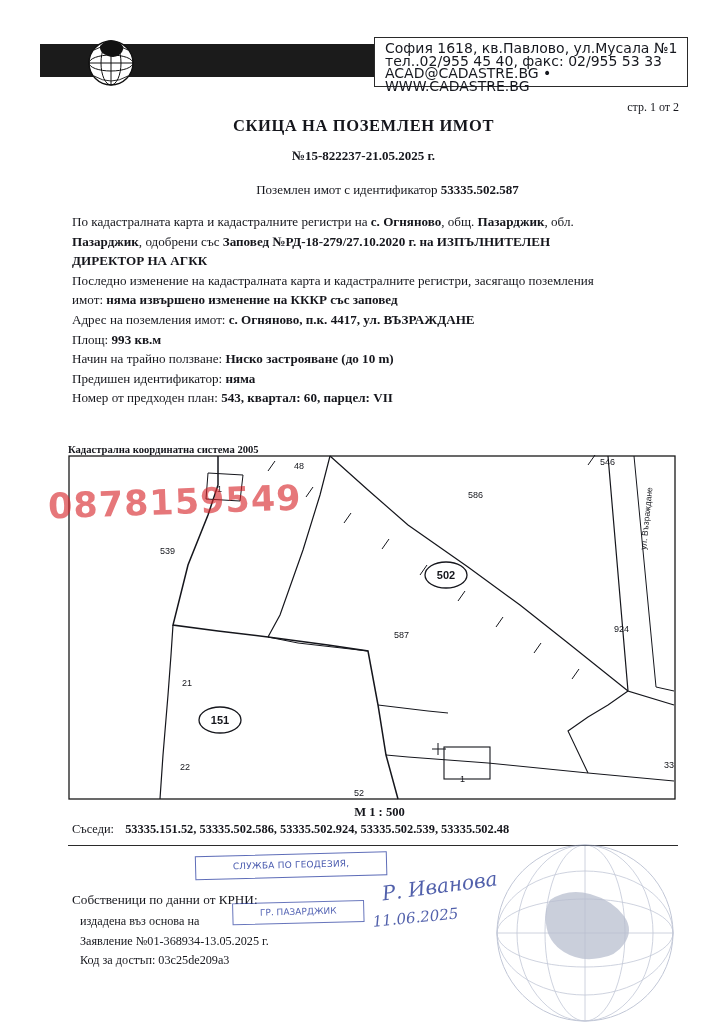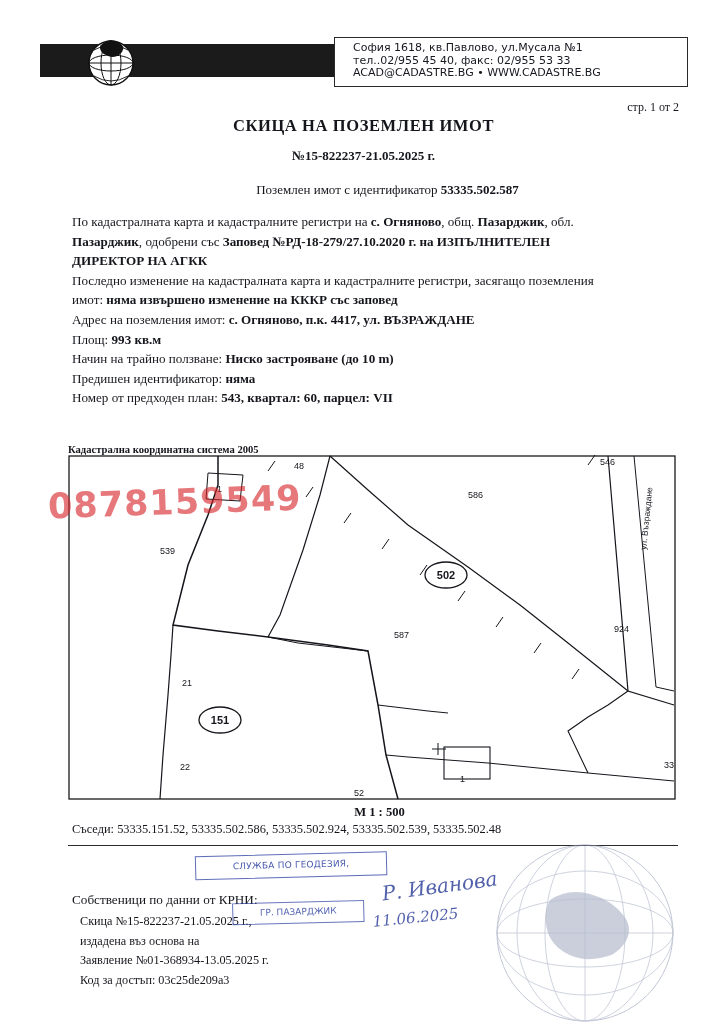--- a/index.html
+++ b/index.html
@@ -61,29 +61,29 @@
     line-height: 14px;
     letter-spacing: .4px;
     color: #111;
     text-transform: none;
     white-space: nowrap;
   }
   .contact-box {
     position: absolute;
     right: 0;
     top: 5px;
-    width: 354px;
+    width: 314px;
     height: 50px;
     background: #ffffff;
     border: 1px solid #2a2a2a;
     font-family: "DejaVu Sans", sans-serif;
-    font-size: 11px;
+    font-size: 14px;
     line-height: 12.6px;
     color: #16181f;
-    padding: 4px 6px 0 18px;
+    padding: 4px 6px 0 10px;
     box-sizing: border-box;
   }
   .page-of {
     position: absolute;
     right: 48px;
     top: 100px;
     font-size: 12px;
     font-family: "Liberation Serif", serif;
   }
 
@@ -170,21 +170,21 @@
     font-size: 12.6px;
     font-weight: bold;
   }
   .neighbours {
     position: absolute;
     left: 72px;
     top: 822px;
     width: 600px;
     font-size: 12.4px;
   }
-  .neighbours b { font-weight: normal; }
+  .neighbours b { font-weight: bold; margin-left: 8px; }
 
   .hr-line {
     position: absolute;
     left: 68px;
     top: 845px;
     width: 610px;
     border-top: 1px solid #2b2b2b;
   }
 
   .owners-label {
@@ -408,21 +408,20 @@
 
   <div class="neighbours">
     <span>Съседи: </span><b>53335.151.52, 53335.502.586, 53335.502.924, 53335.502.539, 53335.502.48</b>
   </div>
 
   <div class="hr-line"></div>
 
   <div class="owners-label">Собственици по данни от КРНИ:</div>
 
   <div class="footer-text">
-    <div>Скица №15-822237-21.05.2025 г.,</div>
     <div>издадена въз основа на</div>
     <div>Заявление №01-368934-13.05.2025 г.</div>
     <div>Код за достъп: 03c25de209a3</div>
   </div>
 
   <div class="stamp">
     <div class="st-rect">СЛУЖБА ПО ГЕОДЕЗИЯ, КАРТОГРАФИЯ И КАДАСТЪР</div>
     <div class="st-rect2">ГР. ПАЗАРДЖИК</div>
     <div class="sig">Р. Иванова</div>
     <div class="date">11.06.2025</div>

